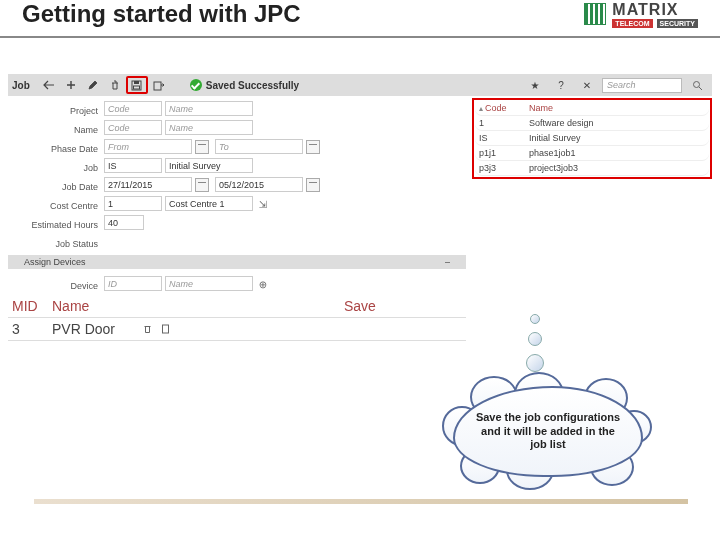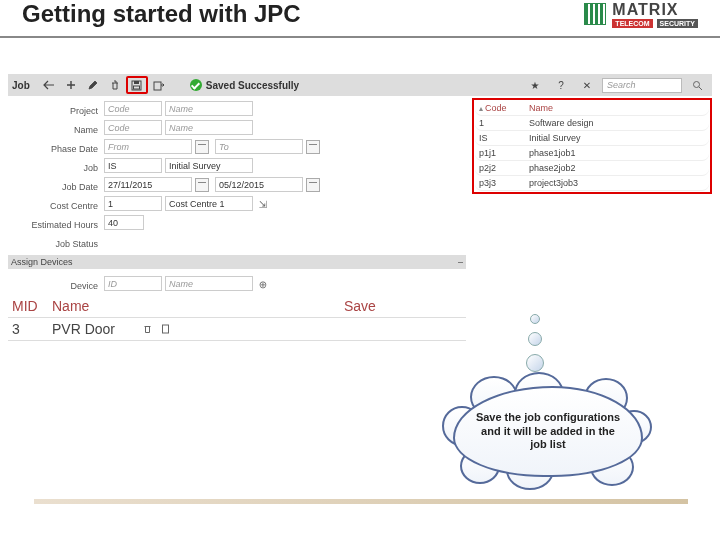--- a/index.html
+++ b/index.html
@@ -34,21 +34,21 @@
   .form-label { width: 96px; text-align: right; padding-right: 6px; color: #555; font-size: 9px; }
   .form-input { border: 1px solid #ccc; background: #fff; height: 15px; padding: 0 3px; color: #999; font-style: italic; font-size: 9px; display: flex; align-items: center; margin-right: 3px; }
   .form-input.filled { color: #333; font-style: normal; }
   .w50 { width: 58px; }
   .w80 { width: 88px; }
   .w40 { width: 40px; }
   .cal-icon { width: 14px; height: 14px; border: 1px solid #aaa; background: #f5f5f5; margin-right: 6px; position: relative; }
   .cal-icon::before { content: ""; position: absolute; top: 3px; left: 2px; right: 2px; height: 1px; background: #888; }
   .arrow-icon { width: 14px; height: 14px; display: flex; align-items: center; justify-content: center; color: #666; }
   
-  .section-bar { background: #ddd; padding: 2px 3px; font-size: 9px; color: #444; display: flex; justify-content: space-between; margin-top: 6px; }
+  .section-bar { background: #ddd; padding: 2px 16px; font-size: 9px; color: #444; display: flex; justify-content: space-between; margin-top: 6px; }
   
   .device-table { margin-top: 4px; }
   .dt-head, .dt-row { display: flex; border-bottom: 1px solid #ddd; }
   .dt-head { color: #a44; font-size: 9px; }
   .dt-cell { padding: 3px 4px; font-size: 14px; }
   .dt-c1 { width: 40px; }
   .dt-c2 { flex: 1; }
   .dt-c3 { width: 90px; }
   .dt-icon { width: 18px; display: flex; align-items: center; justify-content: center; }
   
@@ -253,24 +253,20 @@
       </div>
       <div class="list-row">
         <div class="list-cell">IS</div>
         <div class="list-cell">Initial Survey</div>
       </div>
       <div class="list-row">
         <div class="list-cell">p1j1</div>
         <div class="list-cell">phase1job1</div>
       </div>
       <div class="list-row">
-        <div class="list-cell">p2j2</div>
-        <div class="list-cell">phase2job2</div>
-      </div>
-      <div class="list-row">
         <div class="list-cell">p3j3</div>
         <div class="list-cell">project3job3</div>
       </div>
     </div>
   </div>
 </div>
 
 <div class="bubbles">
   <div class="bubble b1"></div>
   <div class="bubble b2"></div>

